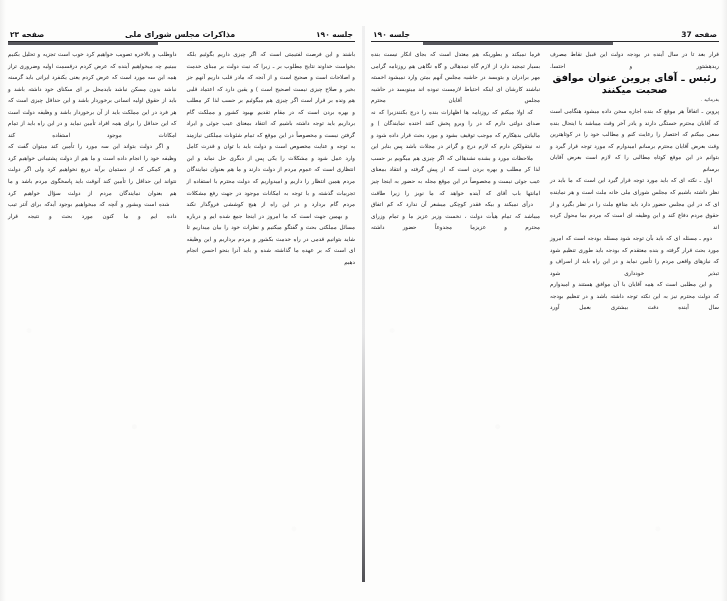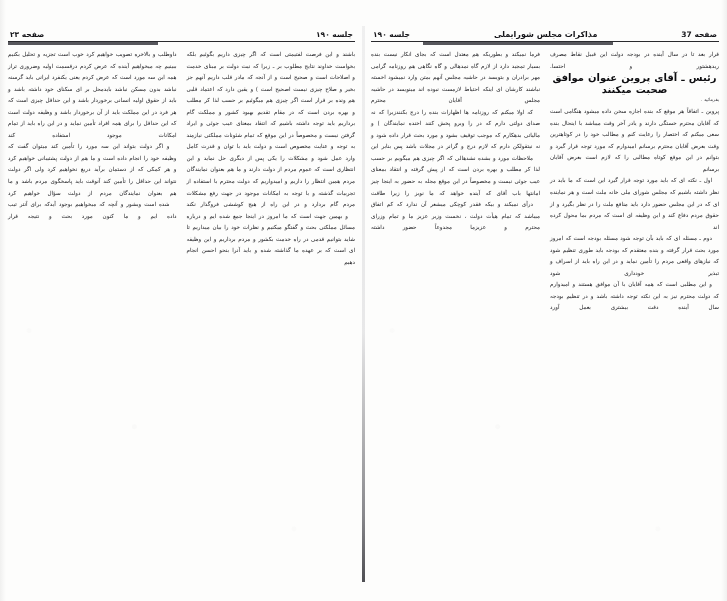--- a/index.html
+++ b/index.html
@@ -146,20 +146,21 @@
 </head>
 <body>
 
 <div class="spread">
 
   <div class="page left-page">
     <div class="grain"></div>
 
     <div class="page-header">
       <span class="hdr-item">جلسه ١٩٠</span>
+      <span class="hdr-center">مذاکرات مجلس شورای ملی</span>
       <span class="hdr-item">صفحه ٢٣</span>
     </div>
     <div class="header-rule"></div>
     <div class="header-rule-thick"></div>
 
     <div class="columns">
       <div class="col">
         <div class="col-inner">
           <p>باشند و این فرصت لفتیمتی است که اگر چیزی داریم بگوئیم بلکه بخواست خداوند نتایج مطلوب بر ـ زیرا که نیت دولت بر مبنای خدمت و اصلاحات است و صحیح است و از آنجه که مادر قلب داریم آنهم جز بخیر و صلاح چیزی نیست اصحیح است ) و یقین دارد که اعتماد قلبی هم ونده بر قرار است اگر چیزی هم میگوئیم بر حسب لذا کر مطلب و بهره بردن است که در مقام تقدیم بهبود کشور و مملکت گام برداریم باید توجه داشته باشیم که انتقاد بمعنای عیب جوئی و ایراد گرفتن نیست و مخصوصاً در این موقع که تمام شئونات مملکتی نیازمند به توجه و عنایت مخصوص است و دولت باید با توان و قدرت کامل وارد عمل شود و مشکلات را یکی پس از دیگری حل نماید و این انتظاری است که عموم مردم از دولت دارند و ما هم بعنوان نمایندگان مردم همین انتظار را داریم و امیدواریم که دولت محترم با استفاده از تجربیات گذشته و با توجه به امکانات موجود در جهت رفع مشکلات مردم گام بردارد و در این راه از هیچ کوششی فروگذار نکند</p>
           <p class="indent">و بهمین جهت است که ما امروز در اینجا جمع شده ایم و درباره مسائل مملکتی بحث و گفتگو میکنیم و نظرات خود را بیان میداریم تا شاید بتوانیم قدمی در راه خدمت بکشور و مردم برداریم و این وظیفه ای است که بر عهده ما گذاشته شده و باید آنرا بنحو احسن انجام دهیم</p>
@@ -174,21 +175,20 @@
       </div>
     </div>
     <div class="edge-shadow-l"></div>
   </div>
 
   <div class="page right-page">
     <div class="grain"></div>
 
     <div class="page-header">
       <span class="hdr-item">صفحه 37</span>
-      <span class="hdr-center">مذاکرات مجلس شورایملی</span>
       <span class="hdr-item">جلسه ١٩٠</span>
     </div>
     <div class="header-rule"></div>
     <div class="header-rule-thick"></div>
 
     <div class="columns">
       <div class="col">
         <div class="col-inner">
           <p>قرار بعد تا در سال آینده در بودجه دولت این قبیل نقاط مصرف ریدهشتور و احتسا.</p>
           <p class="speaker centered-line">رئیس ـ آقای پروین عنوان موافق صحبت میکنند</p>

